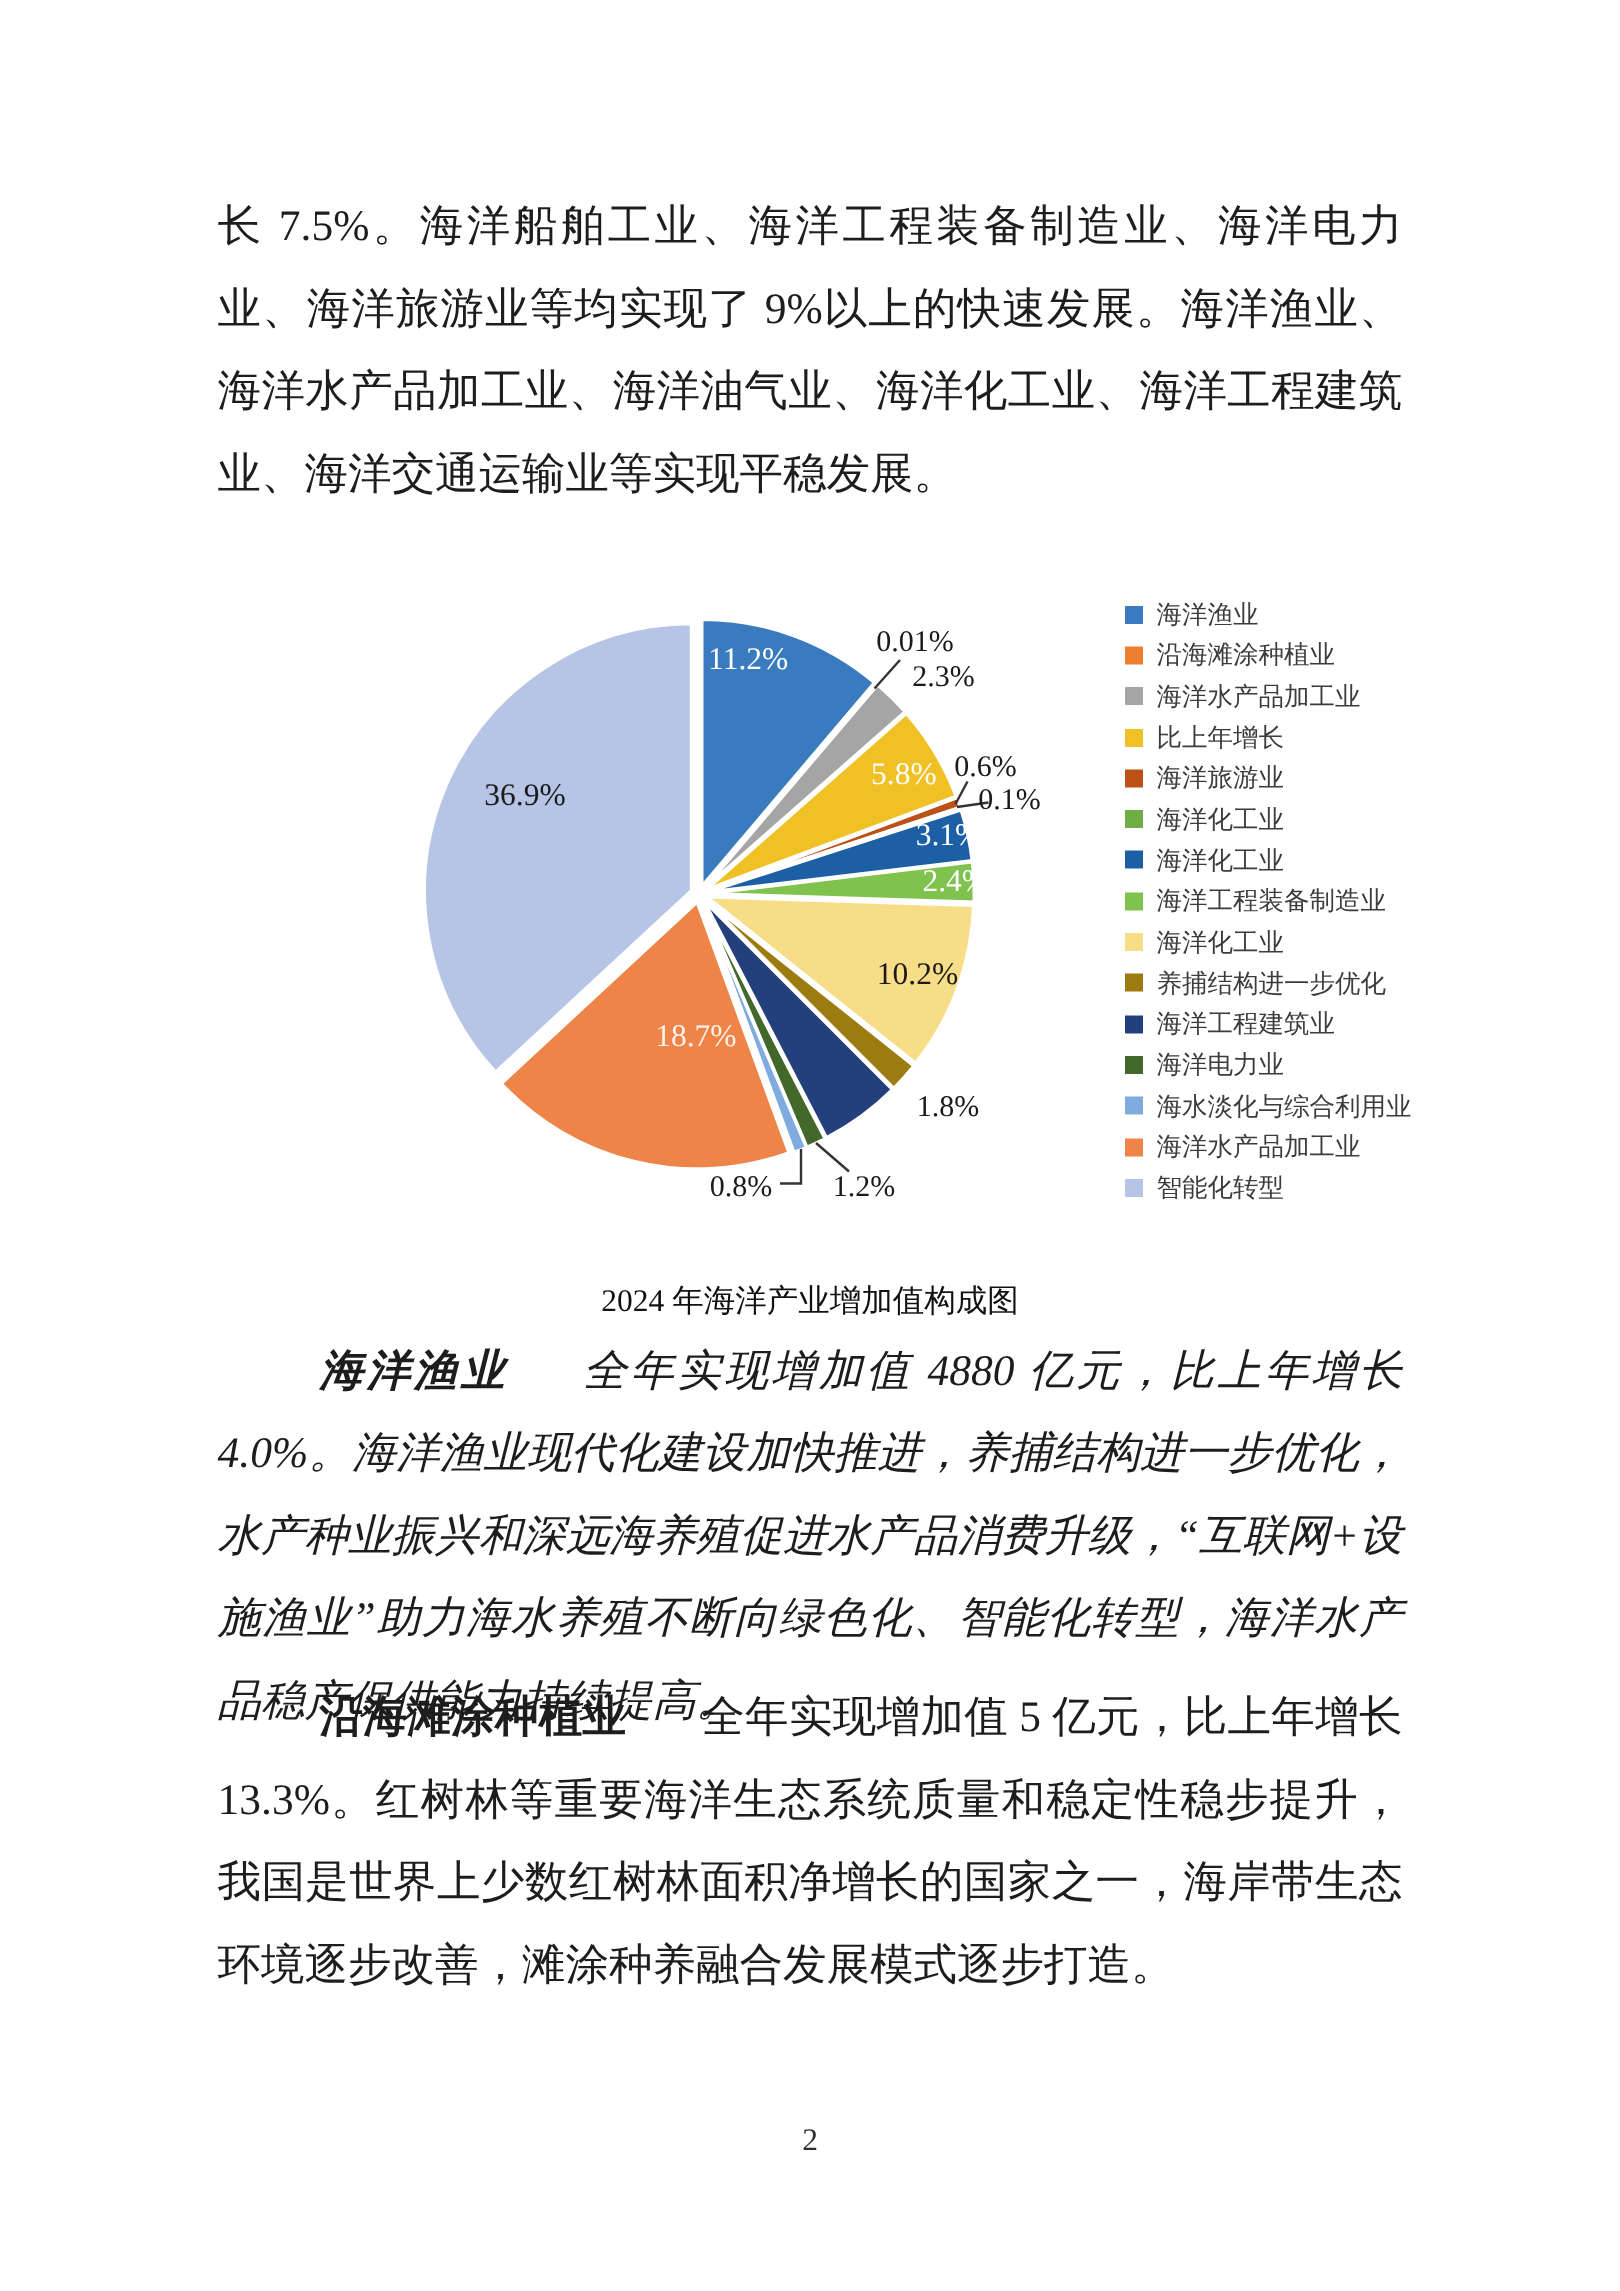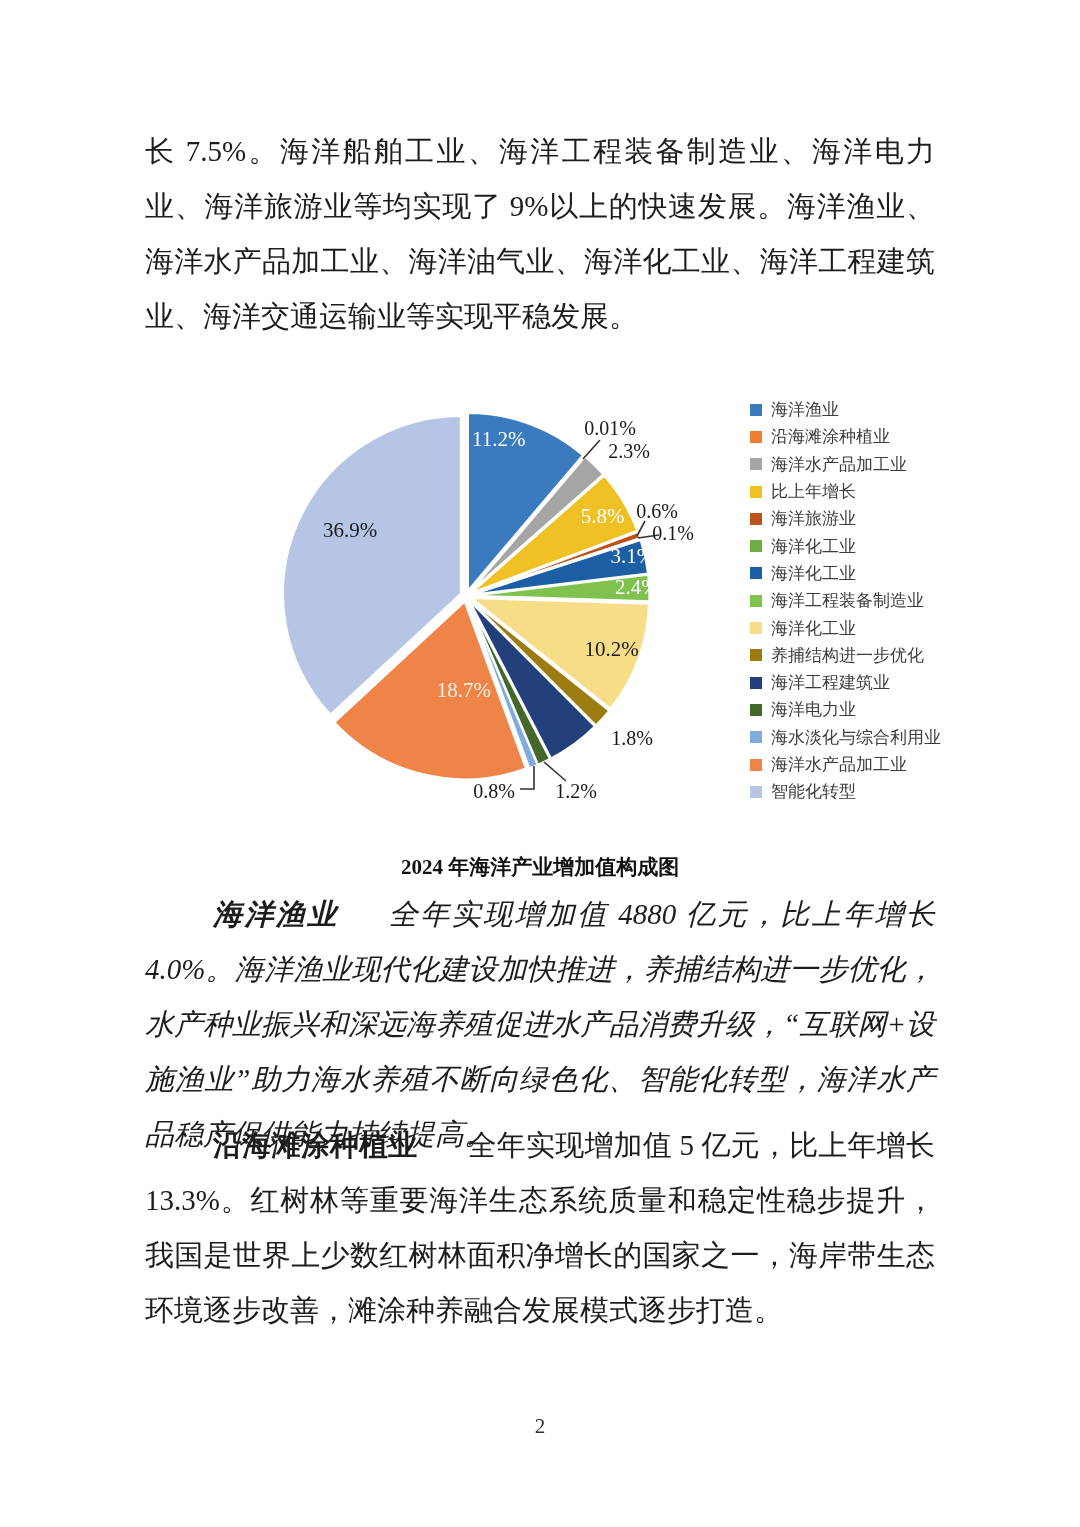--- a/index.html
+++ b/index.html
@@ -18,21 +18,21 @@
   .pie-svg { position:absolute; left:228px; top:385px; }
   .legend {
     position:absolute; left:750px; top:396px; width:240px;
     display:flex; flex-direction:column;
   }
   .legend-item { display:flex; align-items:center; height:27.3px; }
   .legend-swatch { width:12px; height:12px; flex:0 0 12px; margin-right:9px; }
   .legend-label { font-size:17px; color:#3c3c3c; white-space:nowrap; }
   .fig-caption {
     position:absolute; left:0; top:853px; width:1080px;
-    text-align:center; font-size:21px; color:#111111;font-weight:bold;
+    text-align:center; font-size:21px; color:#111111;
   }
   .page-number {
     position:absolute; left:0; top:1414px; width:1080px;
     text-align:center; font-size:21px; color:#2e2e2e;
   }
   text { font-family:"Liberation Serif","DejaVu Serif",serif; }
 </style>
 </head>
 <body>
 

